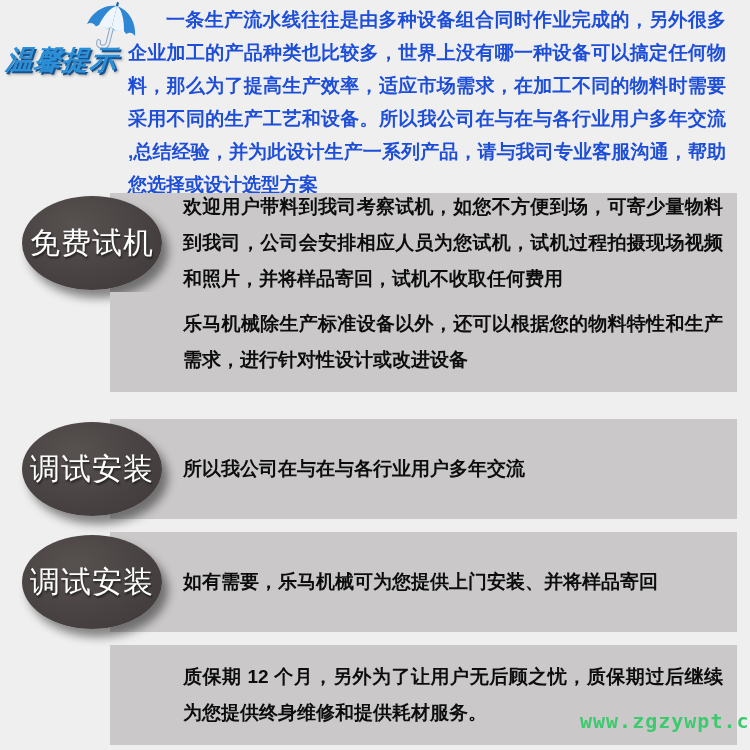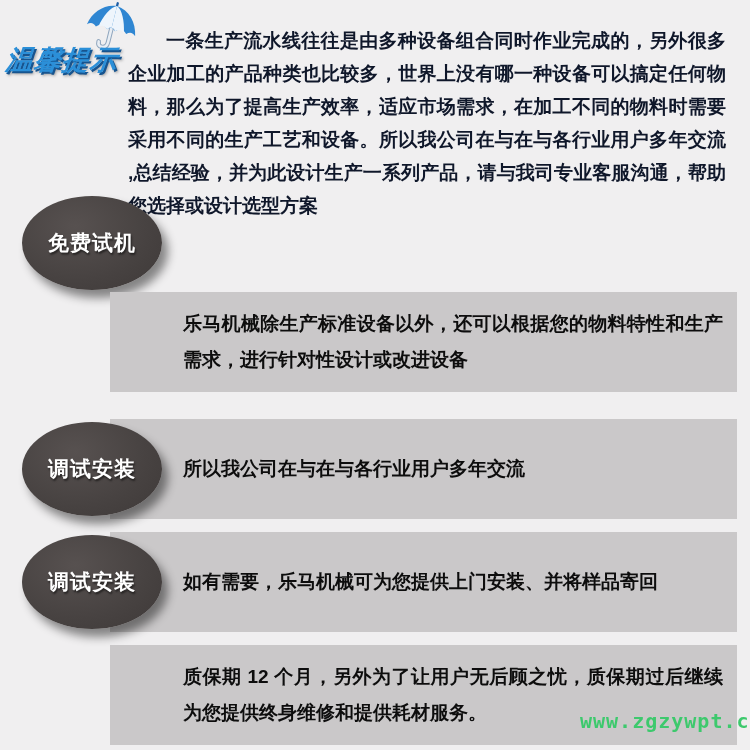--- a/index.html
+++ b/index.html
@@ -16,22 +16,22 @@
     position:absolute;left:6px;top:42px;width:140px;
     font-size:27px;font-weight:800;font-style:italic;letter-spacing:1px;
     color:#2b8fd8;
     text-shadow:2px 2px 0 #17548f,3px 3px 3px rgba(0,0,0,.35);
     transform:skewX(-6deg);
     white-space:nowrap;
   }
 
   
   .intro{
-    position:absolute;left:128px;top:24px;width:598px;
-    font-size:19px;line-height:33px;font-weight:700;color:#0f172a;
+    position:absolute;left:128px;top:3px;width:598px;
+    font-size:19px;line-height:33px;font-weight:700;color:#1d4ed8;
     text-indent:38px;text-align:justify;
   }
 
   
   .service-row{position:absolute;left:0;width:750px;height:100px;}
   .panel{
     position:absolute;left:110px;top:0;width:627px;height:100px;
     background:#cac8c9;
   }
   .panel-text{
@@ -39,21 +39,21 @@
     display:flex;align-items:center;
     font-size:19px;line-height:36px;font-weight:700;color:#0d0d0d;
     text-align:justify;
   }
   .badge{
     position:absolute;left:22px;top:3px;width:140px;height:94px;
     border-radius:50%;
     background:radial-gradient(ellipse at 38% 32%,#575150 0%,#474241 60%,#3e3938 100%);
     box-shadow:6px 8px 10px rgba(0,0,0,.45);
     display:flex;align-items:center;justify-content:center;
-    color:#ffffff;font-size:21px;font-weight:700;letter-spacing:1px;
+    color:#ffffff;font-size:30px;font-weight:400;letter-spacing:1px;
     text-shadow:1px 2px 2px rgba(0,0,0,.55);
     white-space:nowrap;
   }
 
   .watermark{
     position:absolute;left:580px;top:709px;
     font-family:"DejaVu Sans Mono","Liberation Mono",monospace;
     font-size:20px;font-weight:700;letter-spacing:1px;
     color:#3dc96d;white-space:nowrap;
   }
@@ -71,20 +71,23 @@
       <path d="M50 6 C28 8 11 26 7 49 Q15 41 23 49 Q33 39 43 49 Q50 41 57 49 Q67 39 77 49 Q85 41 93 49 C89 26 72 8 50 6 Z" fill="#2f86d2"></path>
       <path d="M50 6 C40 10 31 28 27 49 Q34 41 43 49 Q46 44 50 45 Z" fill="#eef5fc"></path>
       <path d="M50 6 C60 10 69 28 73 49 Q66 41 57 49 Q54 44 50 45 Z" fill="#eef5fc"></path>
     </g>
   </svg>
   <div class="logo-title">温馨提示</div>
 
   <div class="intro">一条生产流水线往往是由多种设备组合同时作业完成的，另外很多企业加工的产品种类也比较多，世界上没有哪一种设备可以搞定任何物料，那么为了提高生产效率，适应市场需求，在加工不同的物料时需要采用不同的生产工艺和设备。所以我公司在与在与各行业用户多年交流 ,总结经验，并为此设计生产一系列产品，请与我司专业客服沟通，帮助您选择或设计选型方案</div>
 
   <div class="service-row" style="top:193px">
+    <div class="panel">
+      <div class="panel-text">欢迎用户带料到我司考察试机，如您不方便到场，可寄少量物料到我司，公司会安排相应人员为您试机，试机过程拍摄现场视频和照片，并将样品寄回，试机不收取任何费用</div>
+    </div>
     <div class="badge">免费试机</div>
   </div>
 
   <div class="service-row" style="top:292px">
     <div class="panel">
       <div class="panel-text">乐马机械除生产标准设备以外，还可以根据您的物料特性和生产需求，进行针对性设计或改进设备</div>
     </div>
   </div>
 
   <div class="service-row" style="top:419px">

